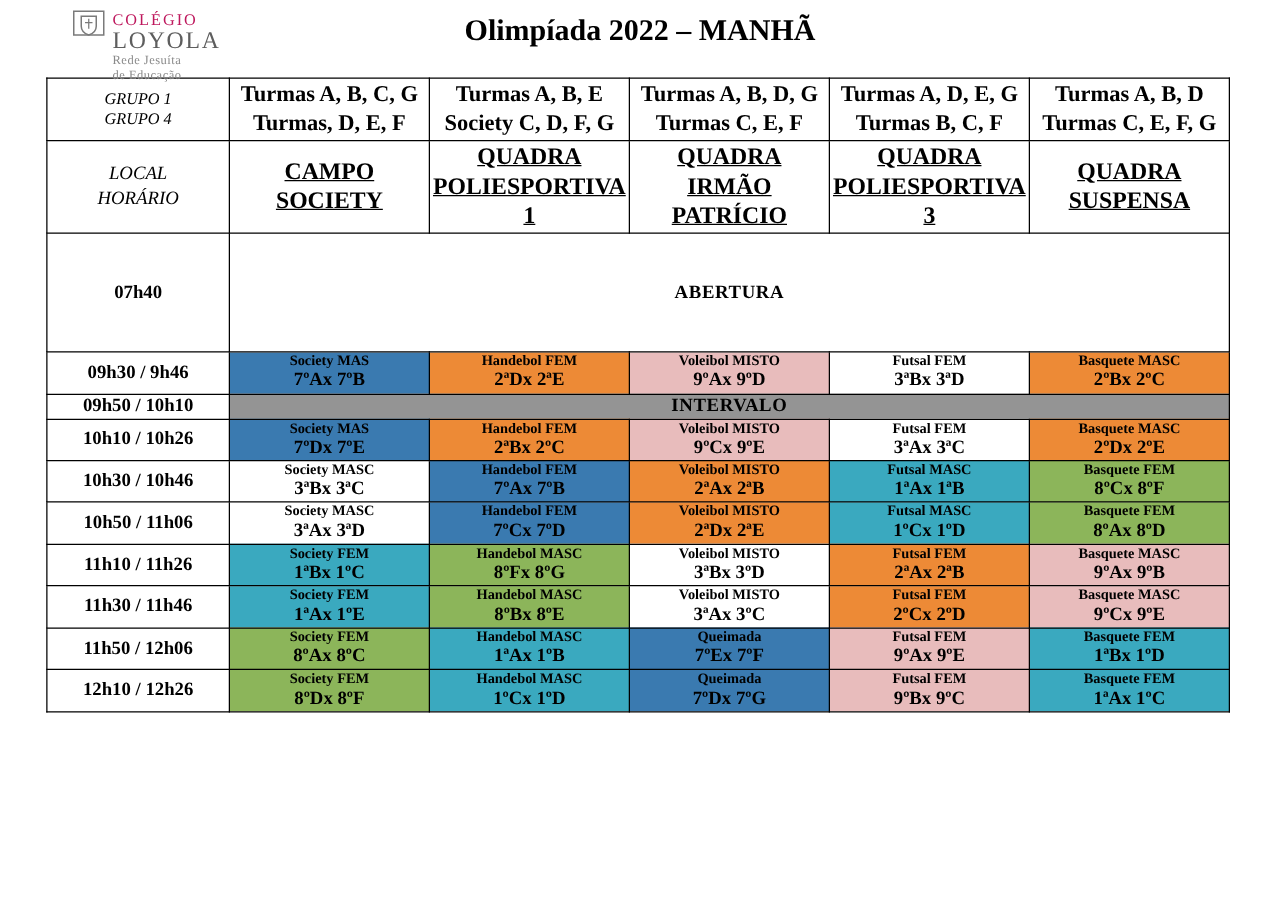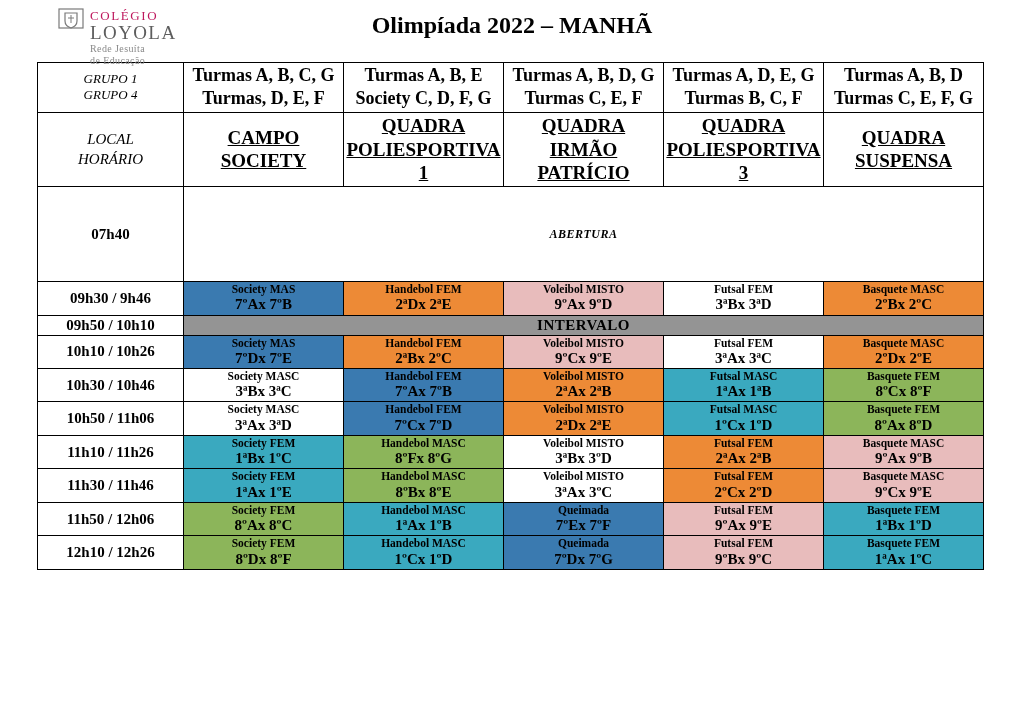--- a/index.html
+++ b/index.html
@@ -113,23 +113,22 @@
   }
   .abertura-row td {
     height: 92px;
   }
   .time-cell {
     font-weight: bold;
     font-size: 15px;
   }
   .abertura-cell {
     font-weight: bold;
-    font-size: 12px;
+    font-size: 15px;
     letter-spacing: .5px;
-    font-style: italic;
   }
   .intervalo-cell {
     font-weight: bold;
     font-size: 15px;
     background: #949494;
     letter-spacing: .5px;
     margin-left: 10px;
   }
   .ev {
     line-height: 1.15;

